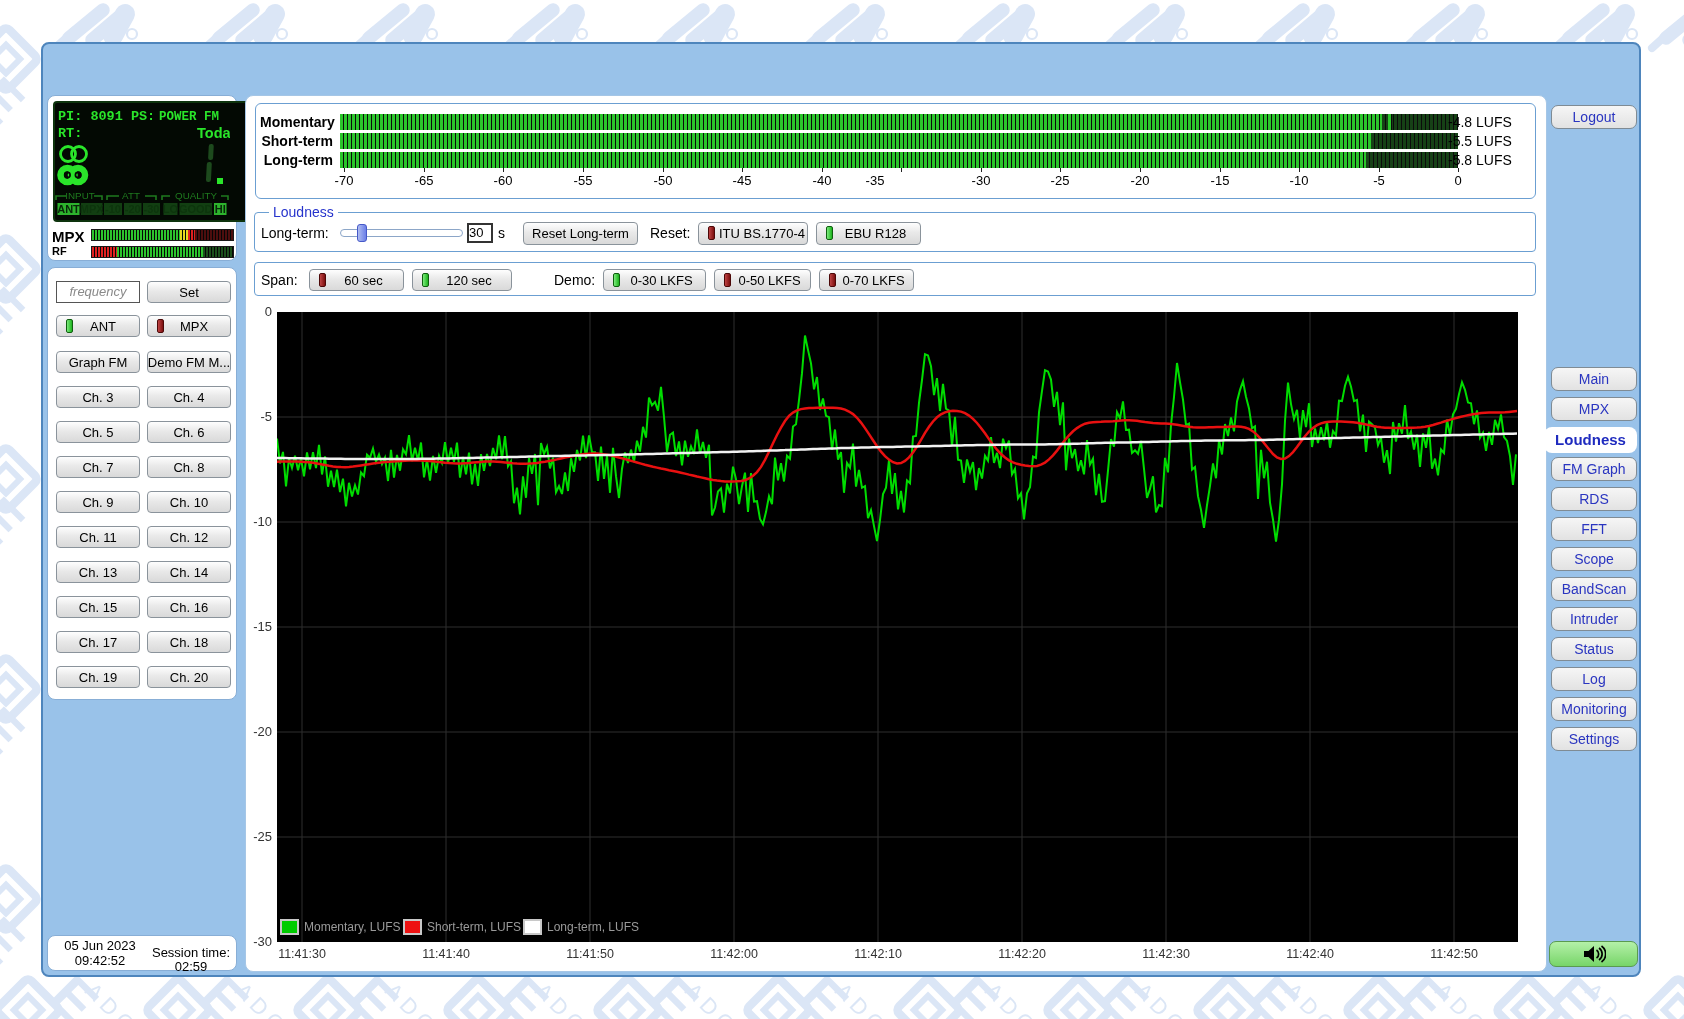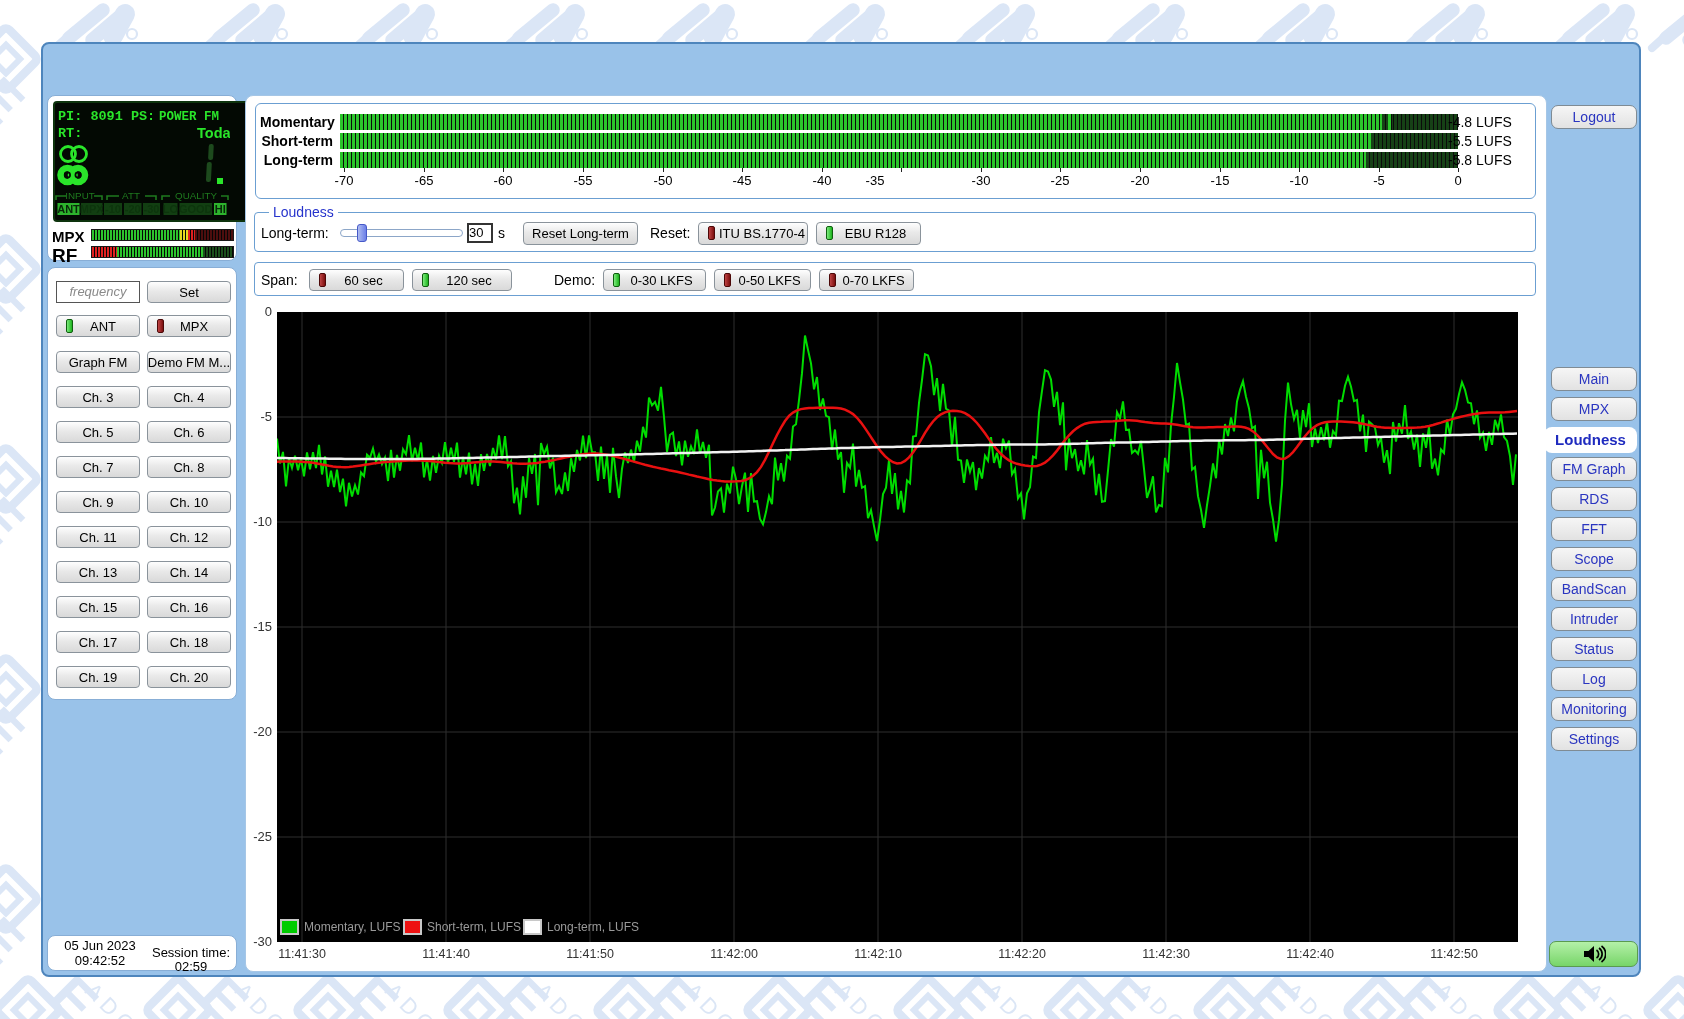--- a/index.html
+++ b/index.html
@@ -145,21 +145,21 @@
           <text x="96.5" y="110" fill="#0d350d">-30</text>
 <rect x="108.5" y="100" width="14" height="12" fill="#123f12"></rect>
           <text x="115.5" y="110" fill="#0d350d">LO</text>
 <rect x="124.5" y="100" width="32.5" height="12" fill="#123f12"></rect>
           <text x="140.7" y="110" fill="#0d350d">GOOD</text>
 <rect x="159" y="100" width="12.5" height="12" fill="#2db32d"></rect>
           <text x="165.2" y="110" fill="#082808">HI</text>
 </g>
 </svg></div>
 <div class="abs" style="left:9px;top:184px;font-weight:bold;font-size:15px">MPX</div>
-<div class="abs" style="left:9px;top:201px;font-weight:bold;font-size:19px">RF</div>
+<div class="abs" style="left:9px;top:201px;font-weight:bold;font-size:11px">RF</div>
 <div class="abs" style="left:48px;top:185px;width:143px;height:12px;background:#0c0c0c;border:1px solid #1a1a1a">
 <span class="abs" style="left:0;top:0;height:10px;width:88px;background:repeating-linear-gradient(90deg,#2dc42d 0 2px,#060606 2px 3px)"></span>
 <span class="abs" style="left:88px;top:0;height:10px;width:8px;background:repeating-linear-gradient(90deg,#e8d820 0 2px,#060606 2px 3px)"></span>
 <span class="abs" style="left:96px;top:0;height:10px;width:7px;background:repeating-linear-gradient(90deg,#e02020 0 2px,#060606 2px 3px)"></span>
 <span class="abs" style="left:103px;top:0;height:10px;width:38px;background:repeating-linear-gradient(90deg,#4d0e0e 0 2px,#060606 2px 3px)"></span>
 </div>
 <div class="abs" style="left:48px;top:202px;width:143px;height:12px;background:#0c0c0c;border:1px solid #1a1a1a">
 <span class="abs" style="left:0;top:0;height:10px;width:25px;background:repeating-linear-gradient(90deg,#e02020 0 2px,#060606 2px 3px)"></span>
 <span class="abs" style="left:25px;top:0;height:10px;width:86px;background:repeating-linear-gradient(90deg,#2dc42d 0 2px,#060606 2px 3px)"></span>
 <span class="abs" style="left:111px;top:0;height:10px;width:30px;background:repeating-linear-gradient(90deg,#1b4f1b 0 2px,#060606 2px 3px)"></span>

